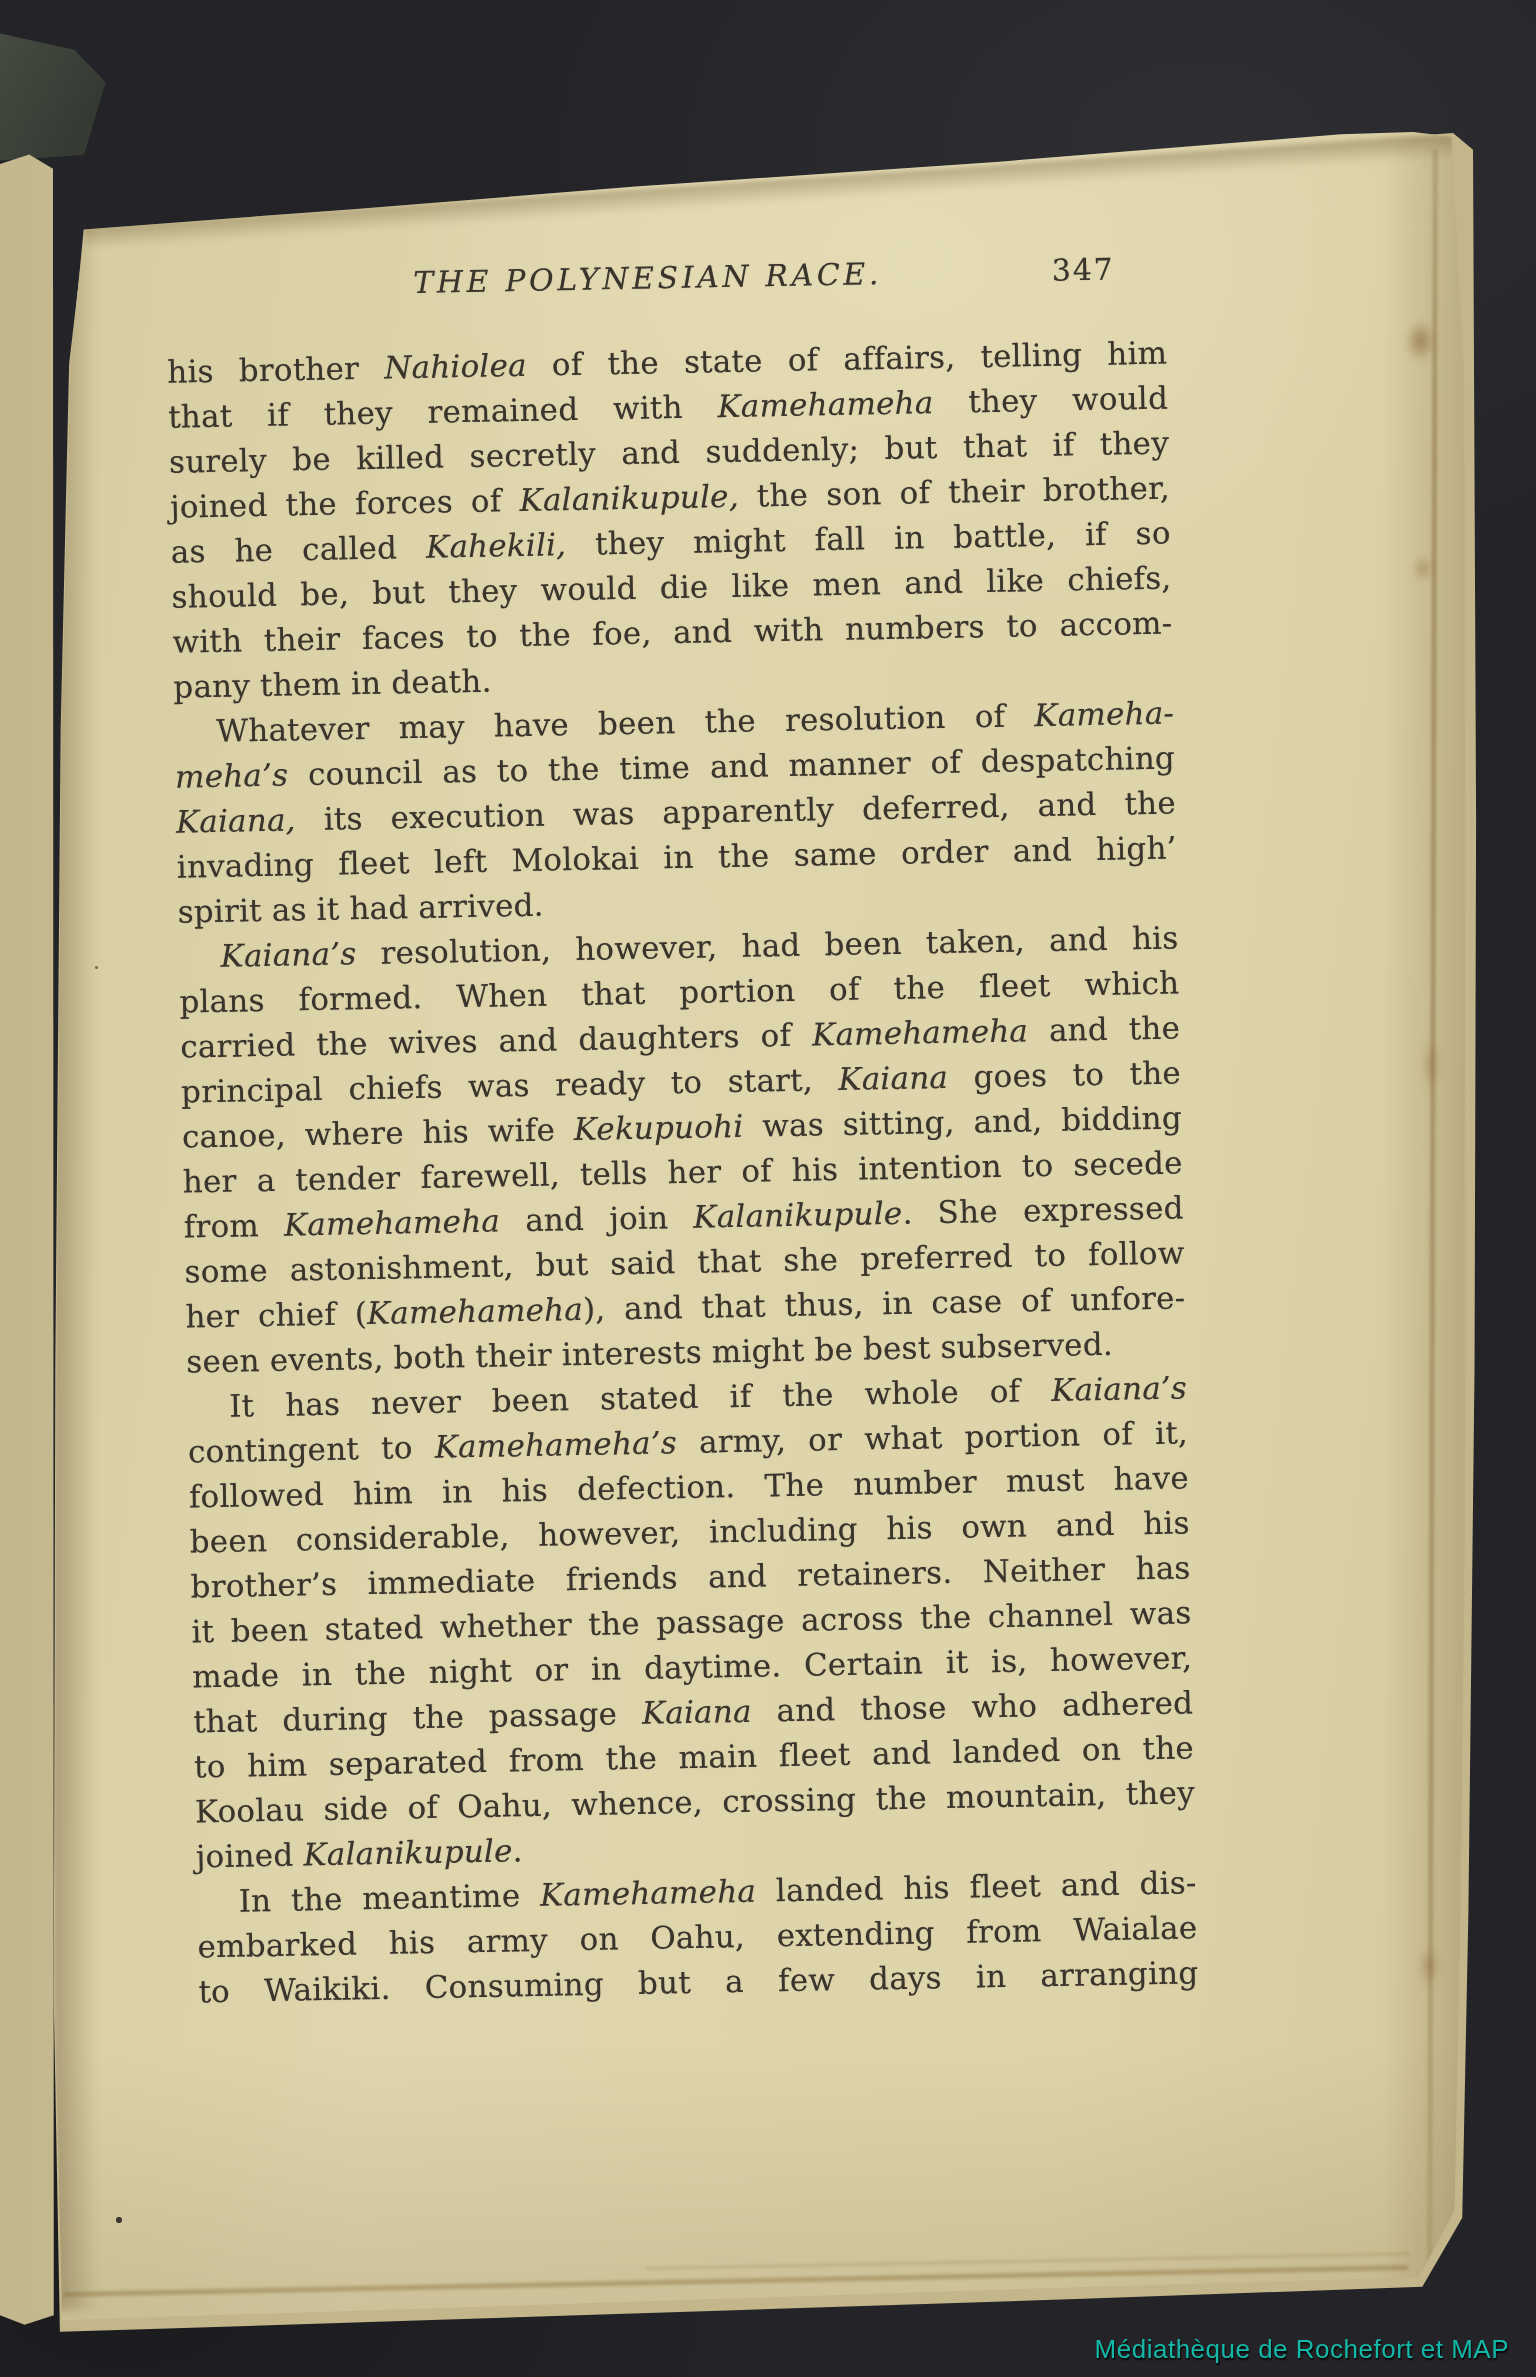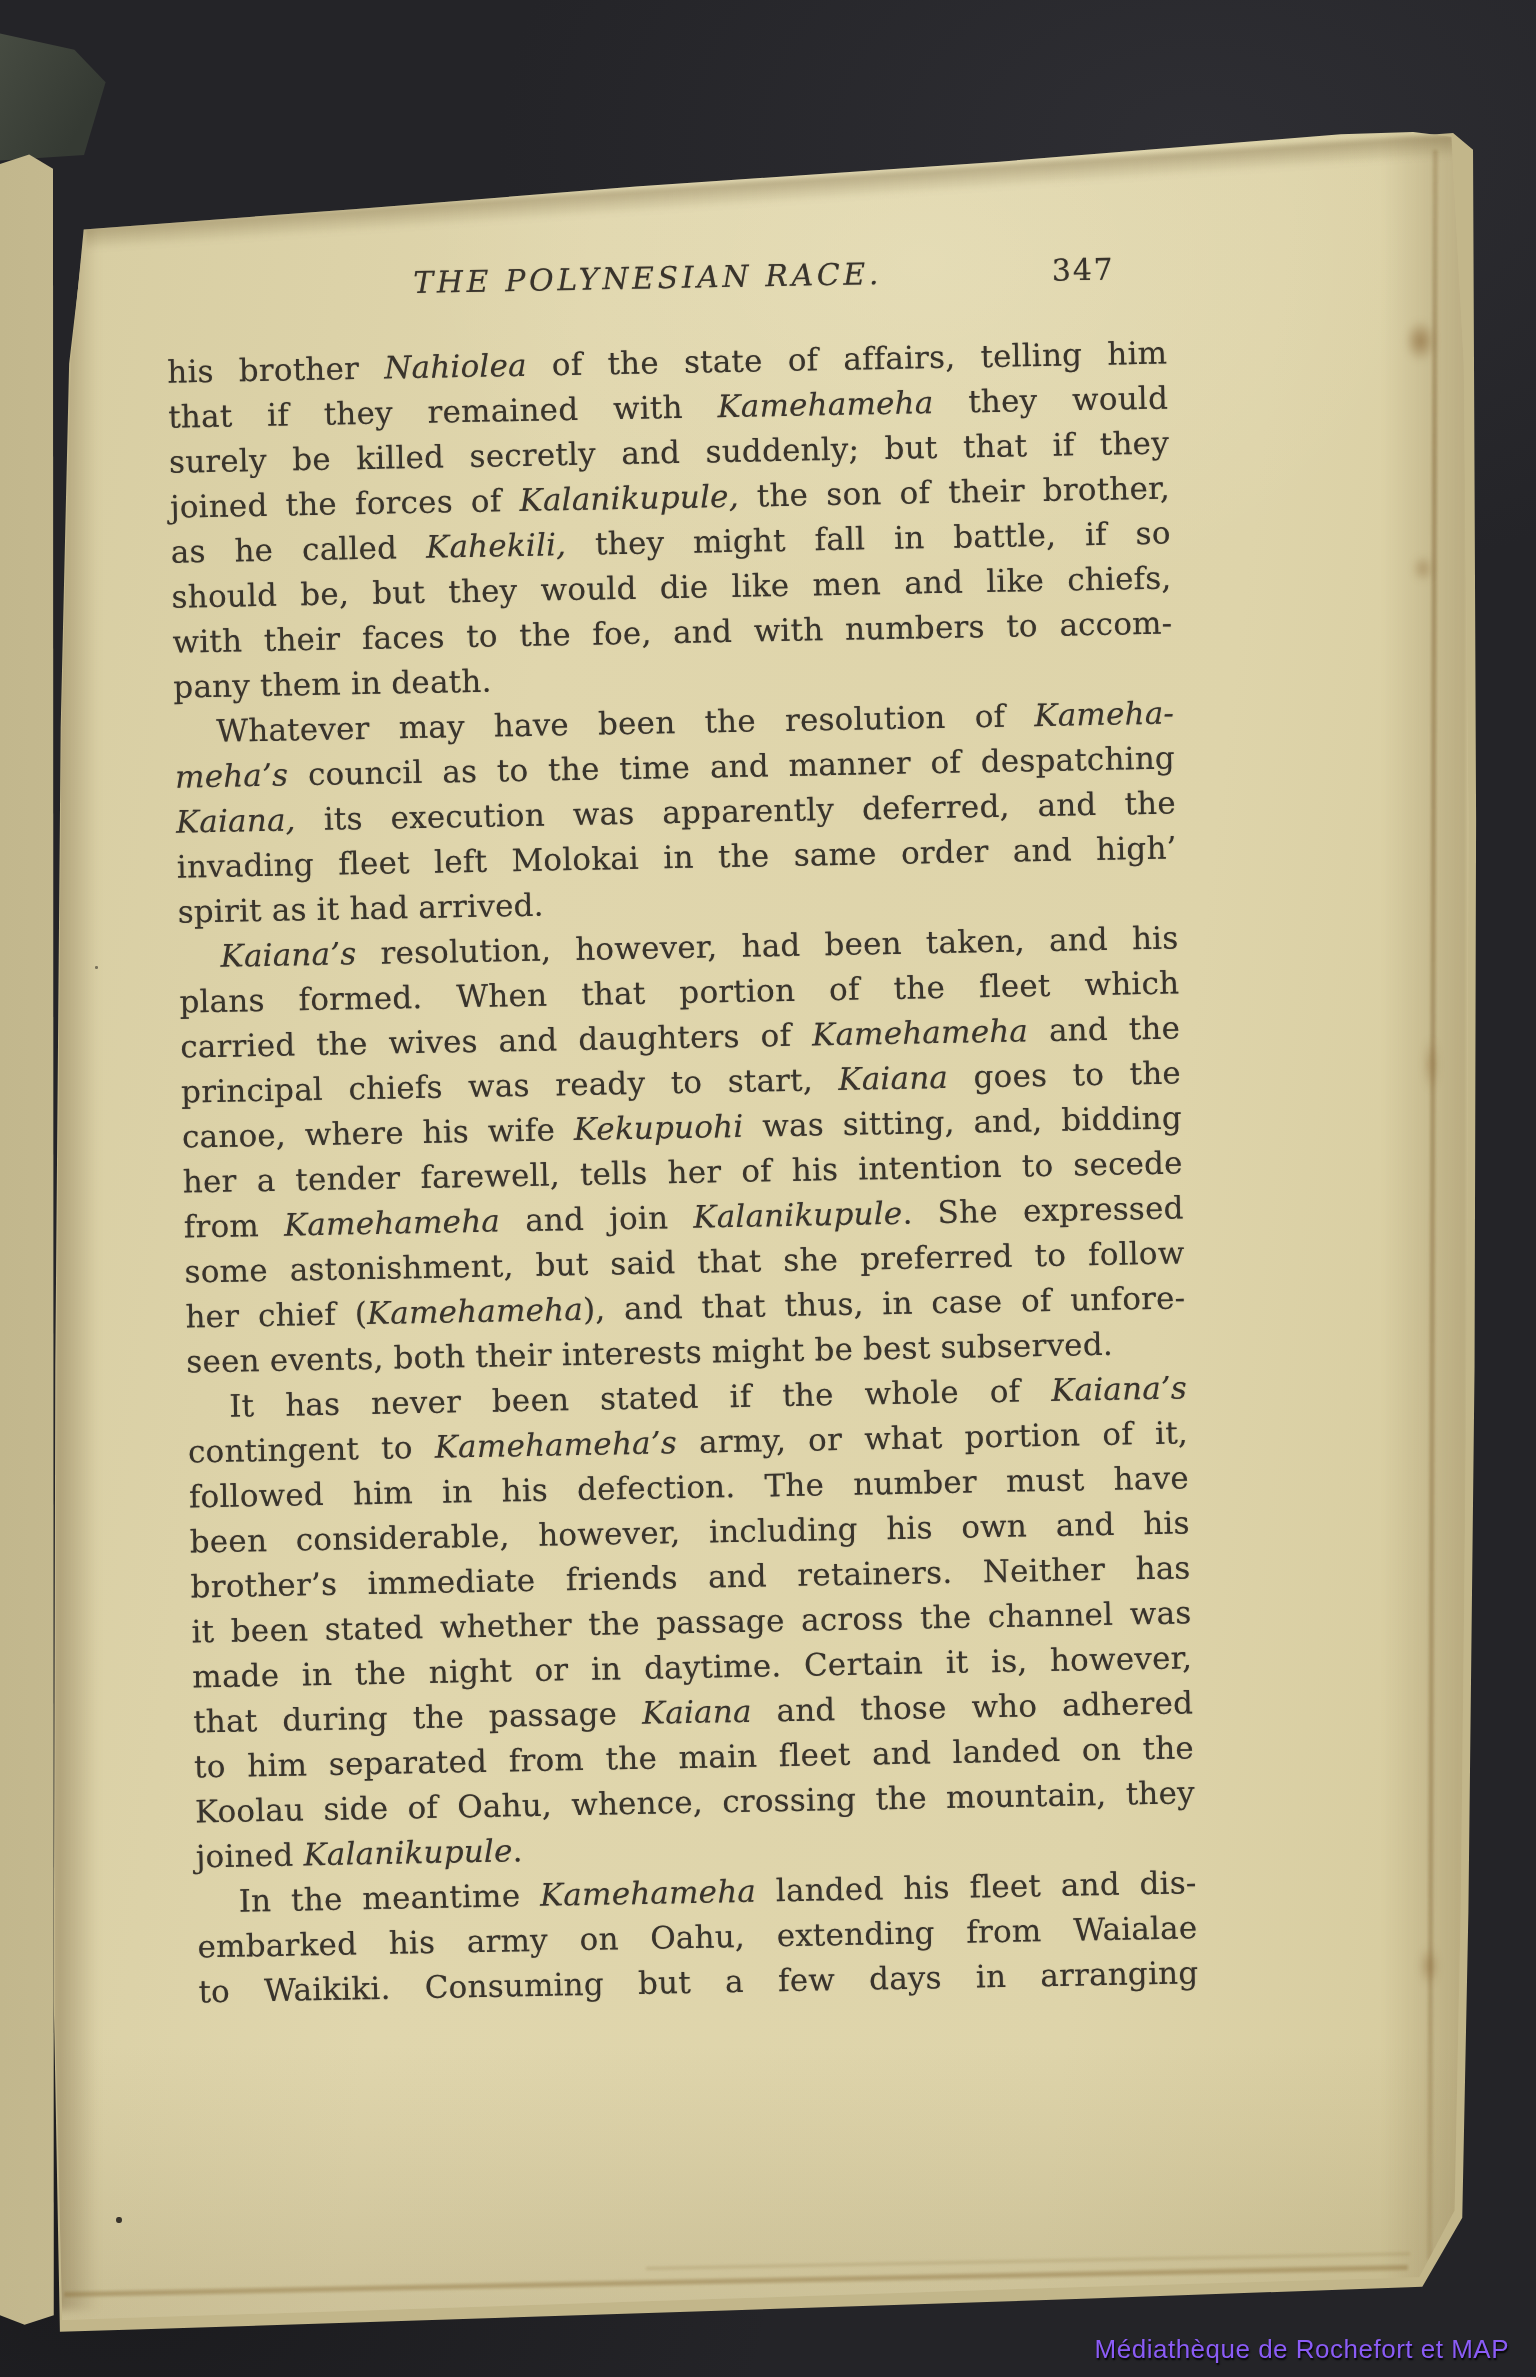--- a/index.html
+++ b/index.html
@@ -87,21 +87,21 @@
   .page-number{position:absolute;right:51px;top:0;letter-spacing:1.8px;}
   .bodytext{font-size:31px;letter-spacing:0.2px;}
   .line{height:45px;line-height:45px;text-align:justify;text-align-last:justify;}
   .line.last{text-align-last:left;}
   .line.ind{text-indent:42px;}
   .it{font-style:italic;}
 
   .watermark{
     position:absolute;right:27px;bottom:12px;
     font-family:"Liberation Sans", sans-serif;font-size:26px;letter-spacing:0.5px;
-    color:#8b5cf6;text-shadow:0.9px 1.8px 1.8px rgba(0,0,0,.9);
+    color:#14b8a6;text-shadow:0.9px 1.8px 1.8px rgba(0,0,0,.9);
   }
 </style>
 </head>
 <body>
 
 <div class="cloth"></div>
 <div class="left-strip"></div>
 <div class="under-pages"></div>
 
 <div class="page">

